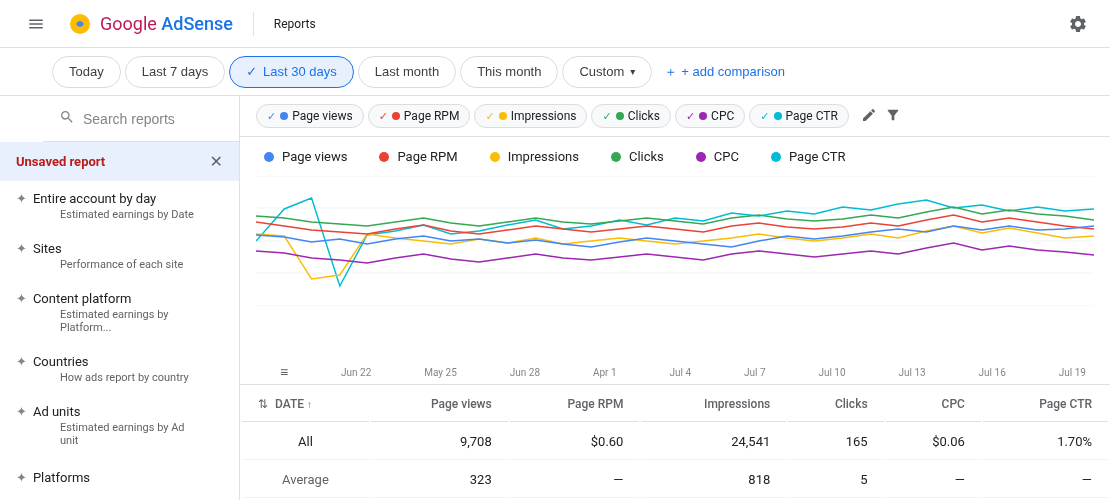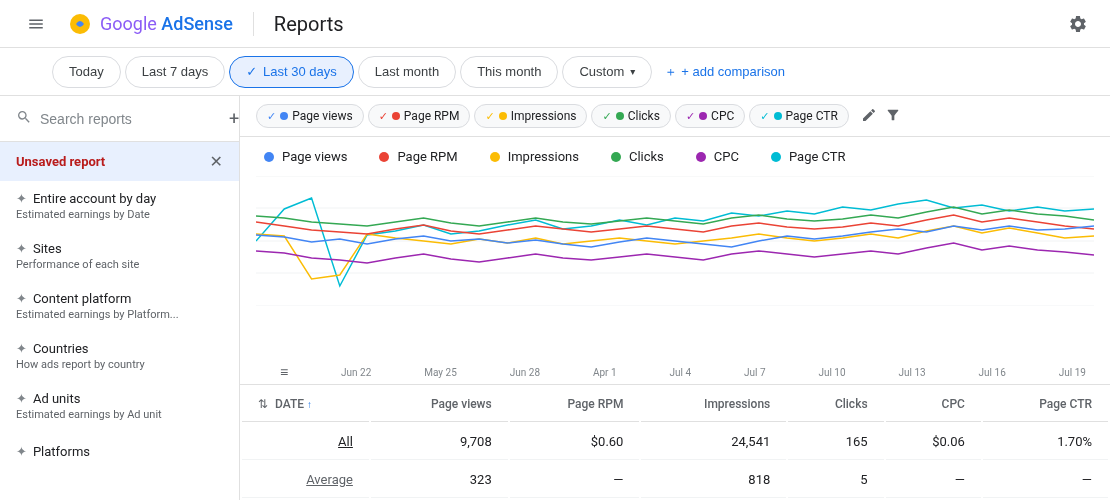--- a/index.html
+++ b/index.html
@@ -17,34 +17,34 @@
     .filterbar { display: flex; align-items: center; height: 48px; padding: 0 16px 0 52px; gap: 4px; border-bottom: 1px solid #e0e0e0; }
     .filter-btn { height: 32px; padding: 0 16px; border-radius: 16px; border: 1px solid #dadce0; background: #fff; font-size: 13px; cursor: pointer; display: flex; align-items: center; gap: 6px; color: #3c4043; }
     .filter-btn.active { background: #e8f0fe; border-color: #1a73e8; color: #1a73e8; font-weight: 500; }
     .add-comparison { display: flex; align-items: center; gap: 4px; color: #1a73e8; font-size: 13px; cursor: pointer; padding: 0 8px; height: 32px; border-radius: 4px; border: none; background: none; }
 
     
     .main-layout { display: flex; height: calc(500px - 96px); }
 
     
     .sidebar { width: 240px; border-right: 1px solid #e0e0e0; overflow-y: auto; flex-shrink: 0; }
-    .sidebar-search { display: flex; align-items: center; padding: 12px 16px; gap: 8px; border-bottom: 1px solid #e0e0e0; }
+    .sidebar-search { display: flex; align-items: center; padding: 12px 16px; gap: 8px; border-bottom: 1px solid #e0e0e0; margin-left: 43px; }
     .sidebar-search input { border: none; outline: none; font-size: 14px; color: #202124; flex: 1; background: transparent; }
     .sidebar-search input::placeholder { color: #80868b; }
     .search-icon-wrap { color: #80868b; }
     .add-icon { color: #5f6368; cursor: pointer; margin-left: auto; }
 
     .sidebar-item-active { background: #e8f0fe; display: flex; align-items: center; justify-content: space-between; padding: 10px 16px; border-radius: 0; }
     .sidebar-item-active .item-name { color: #b91c1c; font-weight: 700; font-size: 13px; }
     .close-btn { color: #5f6368; cursor: pointer; font-size: 16px; }
 
     .sidebar-item { display: flex; align-items: center; justify-content: space-between; padding: 10px 16px; cursor: pointer; }
     .sidebar-item .item-content { flex: 1; }
     .sidebar-item .item-name { font-size: 13px; color: #202124; display: flex; align-items: center; gap: 6px; }
-    .sidebar-item .item-desc { font-size: 11px; color: #5f6368; margin-top: 2px; }
+    .sidebar-item .item-desc { font-size: 11px; color: #5f6368; margin-top: 2px; margin-left: 44px; }
     .sidebar-item .more-icon { color: #5f6368; font-size: 18px; cursor: pointer; opacity: 0; }
 
     
     .content { flex: 1; overflow: auto; display: flex; flex-direction: column; }
 
     
     .chart-tabs { display: flex; align-items: center; padding: 8px 16px; gap: 4px; border-bottom: 1px solid #e0e0e0; }
     .chart-tab { display: flex; align-items: center; gap: 4px; padding: 4px 10px; border-radius: 16px; cursor: pointer; font-size: 12px; border: 1px solid transparent; }
     .chart-tab.active { background: #f8f9fa; border-color: #dadce0; }
     .tab-dot { width: 8px; height: 8px; border-radius: 50%; display: inline-block; }
@@ -60,21 +60,21 @@
     .chart-area { flex: 1; padding: 0 16px 0 16px; position: relative; min-height: 140px; }
 
     
     .date-axis { display: flex; align-items: center; padding: 4px 24px 4px 40px; font-size: 10px; color: #80868b; gap: 0; justify-content: space-between; }
 
     
     .data-table { width: 100%; border-top: 1px solid #e0e0e0; font-size: 13px; }
     .data-table th { padding: 10px 16px; text-align: right; font-weight: 500; color: #5f6368; border-bottom: 1px solid #e0e0e0; font-size: 12px; background: #fff; }
     .data-table th:first-child { text-align: left; }
     .data-table td { padding: 10px 16px; text-align: right; color: #202124; border-bottom: 1px solid #f1f3f4; }
-    .data-table td:first-child { text-align: right; text-decoration: underline; }
+    .data-table td:first-child { text-align: center; }
 
     
     .hamburger { width: 40px; display: flex; align-items: center; justify-content: center; cursor: pointer; color: #5f6368; flex-shrink: 0; }
 
     
     ::-webkit-scrollbar { width: 6px; }
     ::-webkit-scrollbar-thumb { background: #dadce0; border-radius: 3px; }
   </style>
 </head>
 <body>
@@ -84,25 +84,25 @@
     <svg width="18" height="18" viewBox="0 0 24 24" fill="#5f6368">
       <path d="M3 18h18v-2H3v2zm0-5h18v-2H3v2zm0-7v2h18V6H3z"></path>
     </svg>
   </div>
   <div class="topbar-logo">
     <svg class="logo-icon" viewBox="0 0 24 24">
       <circle cx="12" cy="12" r="10" fill="#fbbc04"></circle>
       <path d="M8 12 Q12 6 16 12 Q12 18 8 12Z" fill="#4285f4"></path>
     </svg>
     <span>
-      <span style="color:#8b5cf6;font-size:18px;">Google </span><span style="color:#1a73e8;font-size:18px;font-weight:500;margin-top:24px;">AdSense</span>
+      <span style="color:#be185d;font-size:18px;">Google </span><span style="color:#1a73e8;font-size:18px;font-weight:500;margin-top:24px;">AdSense</span>
     </span>
   </div>
   <div class="topbar-divider"></div>
-  <span style="font-size:20px;color:#202124;">Reports</span>
+  <span style="font-size:12px;color:#202124;">Reports</span>
   <div class="topbar-spacer"></div>
   <div class="topbar-gear">
     <svg width="20" height="20" viewBox="0 0 24 24" fill="#5f6368">
       <path d="M19.14 12.94c.04-.3.06-.61.06-.94 0-.32-.02-.64-.07-.94l2.03-1.58c.18-.14.23-.41.12-.61l-1.92-3.32c-.12-.22-.37-.29-.59-.22l-2.39.96c-.5-.38-1.03-.7-1.62-.94l-.36-2.54c-.04-.24-.24-.41-.48-.41h-3.84c-.24 0-.43.17-.47.41l-.36 2.54c-.59.24-1.13.57-1.62.94l-2.39-.96c-.22-.08-.47 0-.59.22L2.74 8.87c-.12.21-.08.47.12.61l2.03 1.58c-.05.3-.09.63-.09.94s.02.64.07.94l-2.03 1.58c-.18.14-.23.41-.12.61l1.92 3.32c.12.22.37.29.59.22l2.39-.96c.5.38 1.03.7 1.62.94l.36 2.54c.05.24.24.41.48.41h3.84c.24 0 .44-.17.47-.41l.36-2.54c.59-.24 1.13-.56 1.62-.94l2.39.96c.22.08.47 0 .59-.22l1.92-3.32c.12-.22.07-.47-.12-.61l-2.01-1.58zM12 15.6c-1.98 0-3.6-1.62-3.6-3.6s1.62-3.6 3.6-3.6 3.6 1.62 3.6 3.6-1.62 3.6-3.6 3.6z"></path>
     </svg>
   </div>
 </div>
 
 <div class="filterbar">
   <button class="filter-btn">Today</button>

